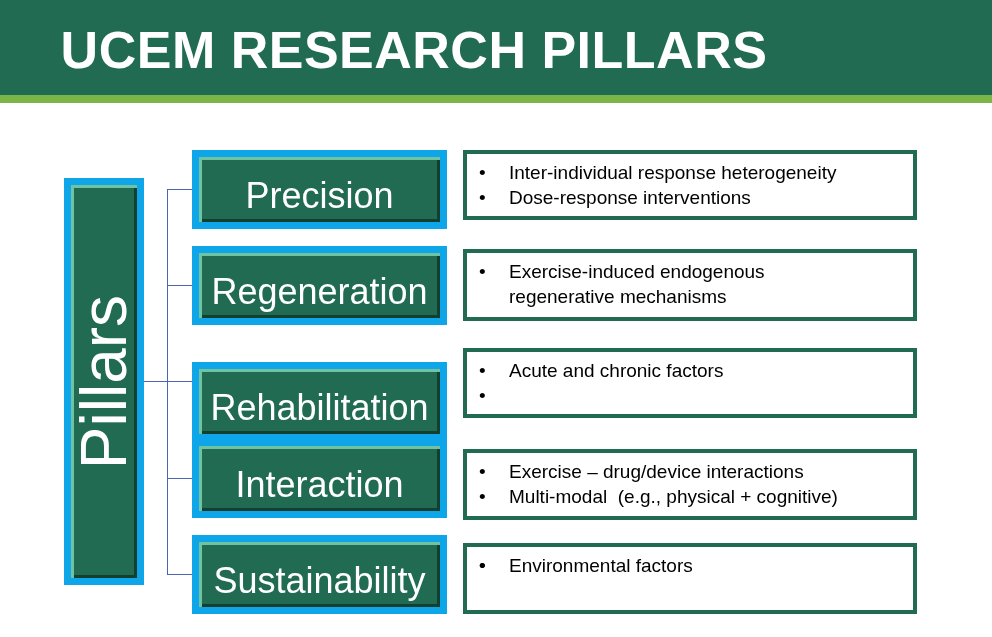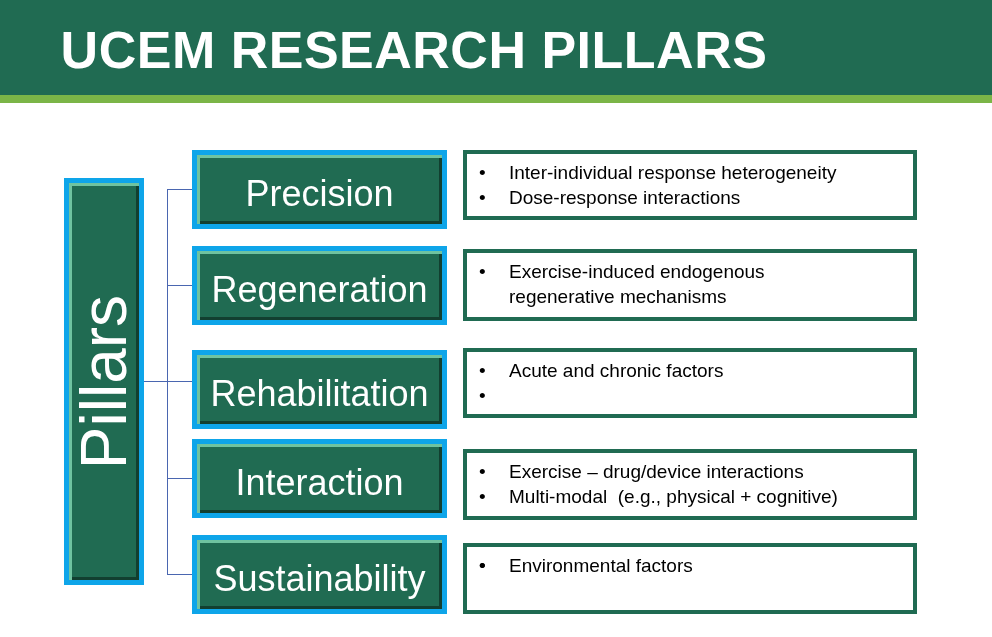--- a/index.html
+++ b/index.html
@@ -1,20 +1,20 @@
 <!DOCTYPE html>
 <html><head>
 <meta charset="utf-8">
 <style>
   html,body{margin:0;padding:0;}
   body{width:992px;height:637px;background:#ffffff;position:relative;overflow:hidden;font-family:"Liberation Sans",sans-serif;}
   .header{position:absolute;left:0;top:0;width:992px;height:95px;background:#206b52;}
   .stripe{position:absolute;left:0;top:95px;width:992px;height:8px;background:#7bb547;}
   .title{position:absolute;left:0;top:0;width:828px;height:95px;line-height:100px;text-align:center;color:#fff;font-weight:bold;font-size:52px;letter-spacing:0.5px;}
-  .bevel{background:#206b52;border:5px solid #0ea5e9;box-sizing:border-box;
+  .bevel{background:#206b52;border:7px solid #0ea5e9;box-sizing:border-box;
     box-shadow: inset 3px 3px 0 #6fc3a0, inset -3px -3px 0 #123f30;}
   .pillars-box{position:absolute;left:64px;top:178px;width:80px;height:407px;}
   .pillars-text{position:absolute;left:50%;top:50%;transform:translate(-50%,-50%) rotate(-90deg);color:#fff;font-size:64px;white-space:nowrap;}
   .pillar{position:absolute;left:192px;width:255px;height:79px;color:#fff;font-size:36px;text-align:center;line-height:77px;white-space:nowrap;}
   .detail{position:absolute;left:463px;width:454px;border:4px solid #206b52;box-sizing:border-box;background:#fff;font-size:19px;color:#000;padding:6px 10px 0 12px;}
   .detail ul{margin:0;padding:0;list-style:none;}
   .detail li{position:relative;padding-left:30px;line-height:25px;}
   .detail li .b{position:absolute;left:0;top:0;}
   .conn{position:absolute;background:#4a66b0;}
 </style>
@@ -32,28 +32,28 @@
 <div class="conn" style="left:167px;top:381px;width:25px;height:1px;"></div>
 <div class="conn" style="left:167px;top:478px;width:25px;height:1px;"></div>
 <div class="conn" style="left:167px;top:574px;width:25px;height:1px;"></div>
 
 <div class="pillars-box bevel">
   <div class="pillars-text">Pillars</div>
 </div>
 
 <div class="pillar bevel" style="top:150px;">Precision</div>
 <div class="pillar bevel" style="top:246px;text-align:center;">Regeneration</div>
-<div class="pillar bevel" style="top:350px;">Rehabilitation</div>
+<div class="pillar bevel" style="top:362px;">Rehabilitation</div>
 <div class="pillar bevel" style="top:439px;">Interaction</div>
 <div class="pillar bevel" style="top:535px;">Sustainability</div>
 
 <div class="detail" style="top:150px;height:70px;">
   <ul>
     <li><span class="b">•</span><span>Inter-individual response heterogeneity</span></li>
-    <li><span class="b">•</span><span>Dose-response interactions</span></li>
+    <li><span class="b">•</span><span>Dose-response interventions</span></li>
   </ul>
 </div>
 <div class="detail" style="top:249px;height:72px;">
   <ul>
     <li style="width:310px;"><span class="b">•</span><span>Exercise-induced endogenous regenerative mechanisms</span></li>
   </ul>
 </div>
 <div class="detail" style="top:348px;height:70px;">
   <ul>
     <li><span class="b">•</span><span>Acute and chronic factors</span></li>

